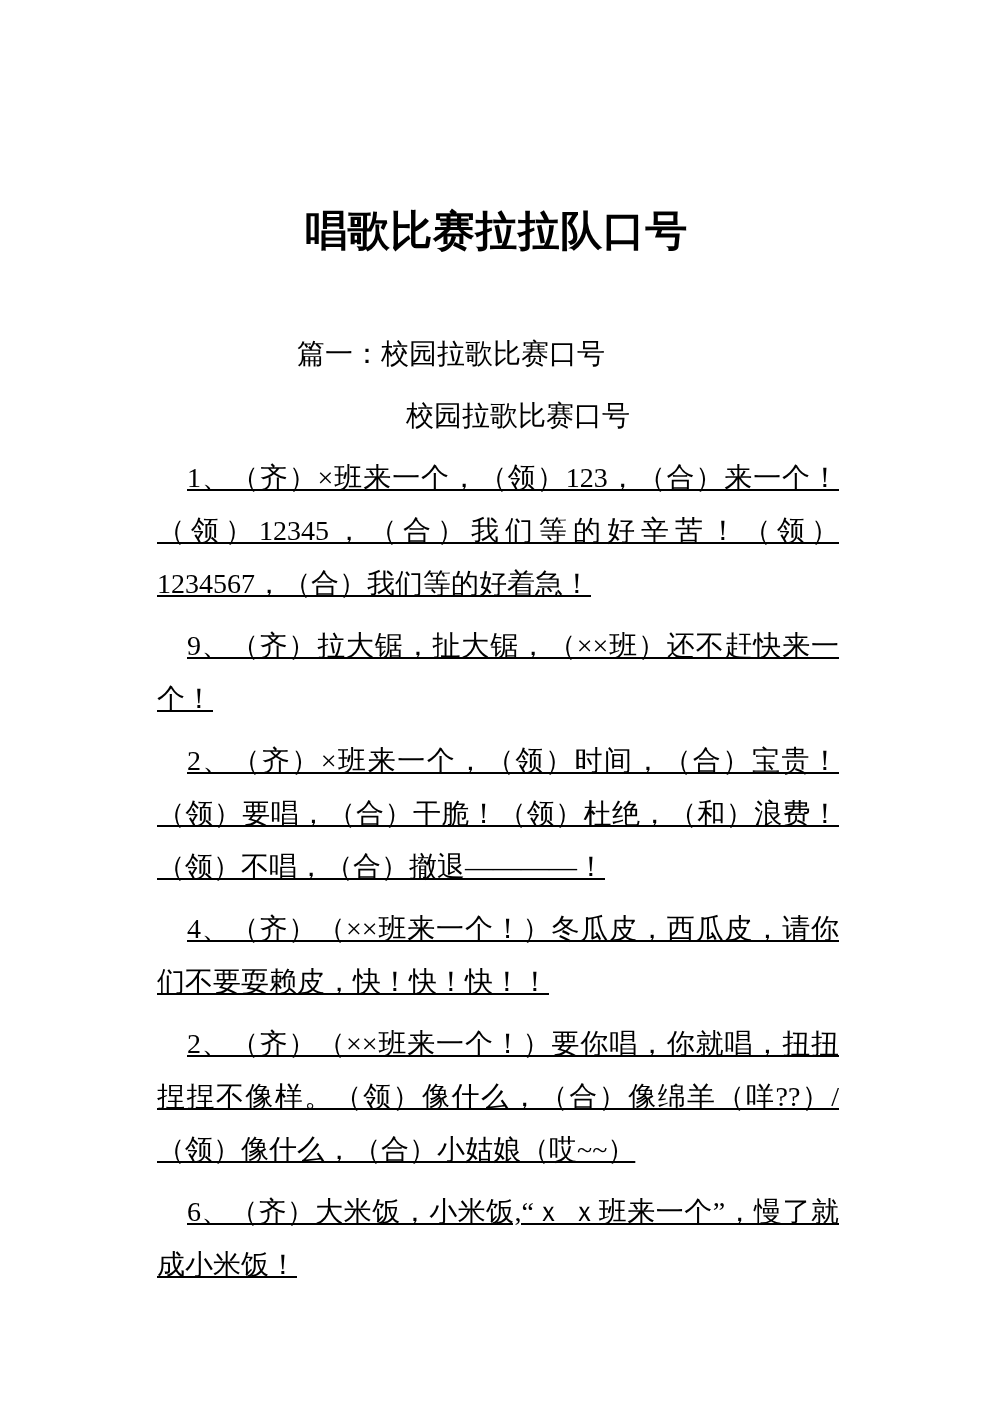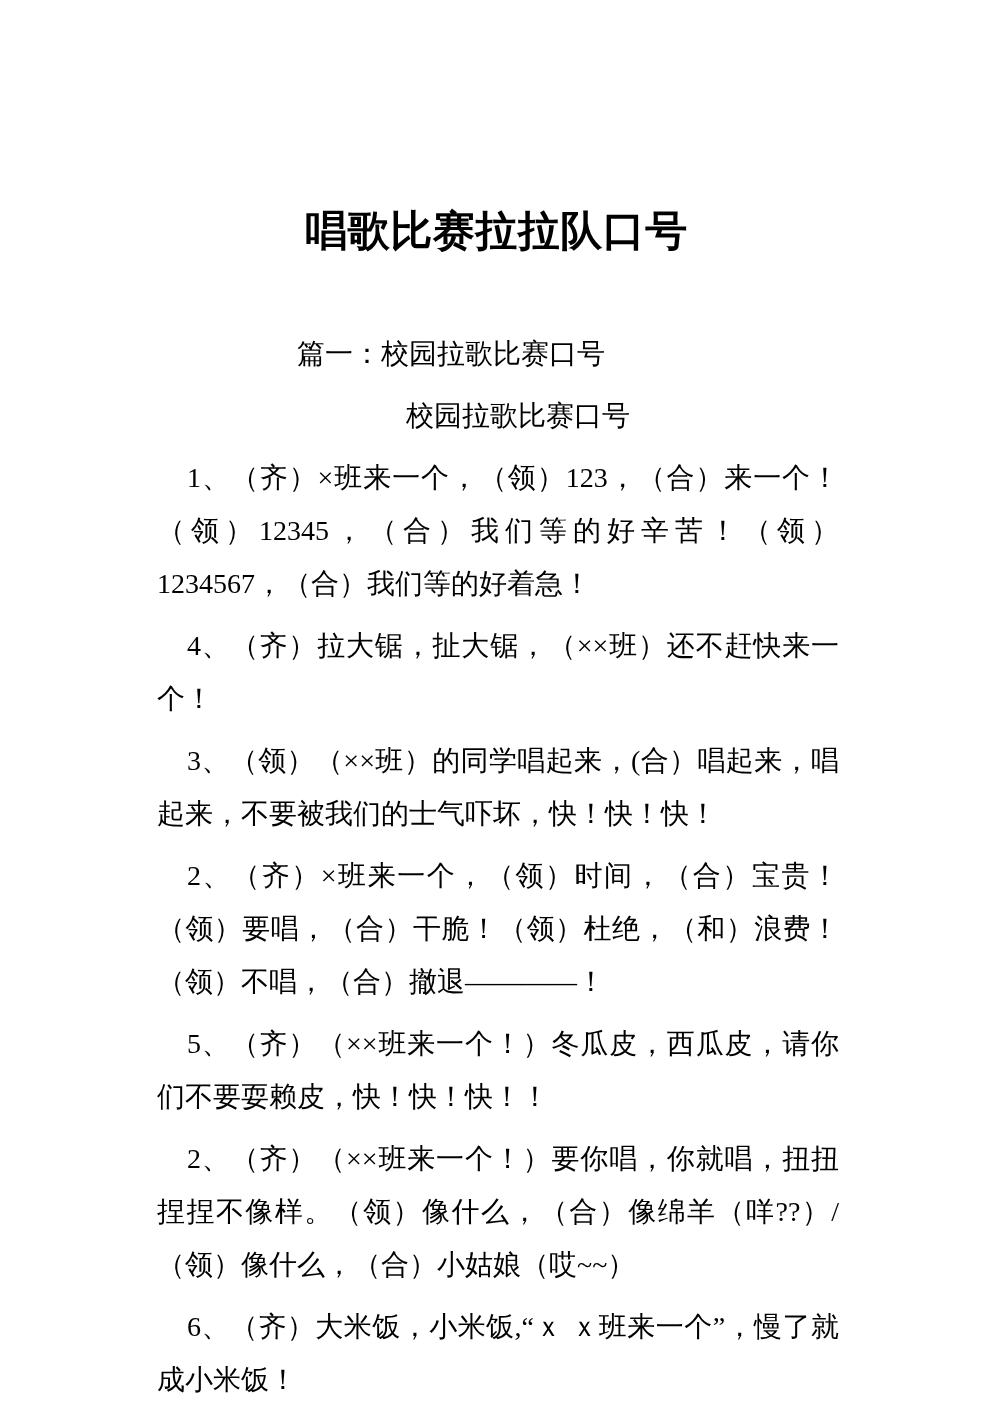--- a/index.html
+++ b/index.html
@@ -48,44 +48,44 @@
   .para.section-head {
     text-indent: 140px;
     text-align: left;
   }
   .para.subtitle {
     text-indent: 40px;
     text-align: center;
   }
   .para.numbered {
     text-indent: 30px;
+    text-decoration: underline;
   }
 </style>
 </head>
 <body>
 
 <div class="page">
 
   <h1 class="doc-title">唱歌比赛拉拉队口号</h1>
 
   <div class="body-block">
 
     <p class="para section-head">篇一：校园拉歌比赛口号</p>
 
     <p class="para subtitle">校园拉歌比赛口号</p>
 
     <p class="para numbered">1、（齐）×班来一个，（领）123，（合）来一个！（领）12345，（合）我们等的好辛苦！（领）1234567，（合）我们等的好着急！</p>
 
-    <p class="para numbered">4、（齐）拉大锯，扯大锯，（××班）还不赶快来一个！</p>
+    <p class="para numbered">9、（齐）拉大锯，扯大锯，（××班）还不赶快来一个！</p>
 
-    <p class="para numbered">3、（领）（××班）的同学唱起来，(合）唱起来，唱起来，不要被我们的士气吓坏，快！快！快！</p>
 
     <p class="para numbered">2、（齐）×班来一个，（领）时间，（合）宝贵！（领）要唱，（合）干脆！（领）杜绝，（和）浪费！（领）不唱，（合）撤退————！</p>
 
-    <p class="para numbered">5、（齐）（××班来一个！）冬瓜皮，西瓜皮，请你们不要耍赖皮，快！快！快！！</p>
+    <p class="para numbered">4、（齐）（××班来一个！）冬瓜皮，西瓜皮，请你们不要耍赖皮，快！快！快！！</p>
 
     <p class="para numbered">2、（齐）（××班来一个！）要你唱，你就唱，扭扭捏捏不像样。（领）像什么，（合）像绵羊（咩??）/（领）像什么，（合）小姑娘（哎~~）</p>
 
     <p class="para numbered">6、（齐）大米饭，小米饭,“ｘ ｘ班来一个”，慢了就成小米饭！</p>
 
   </div>
 
 </div>
 
 </body></html>

